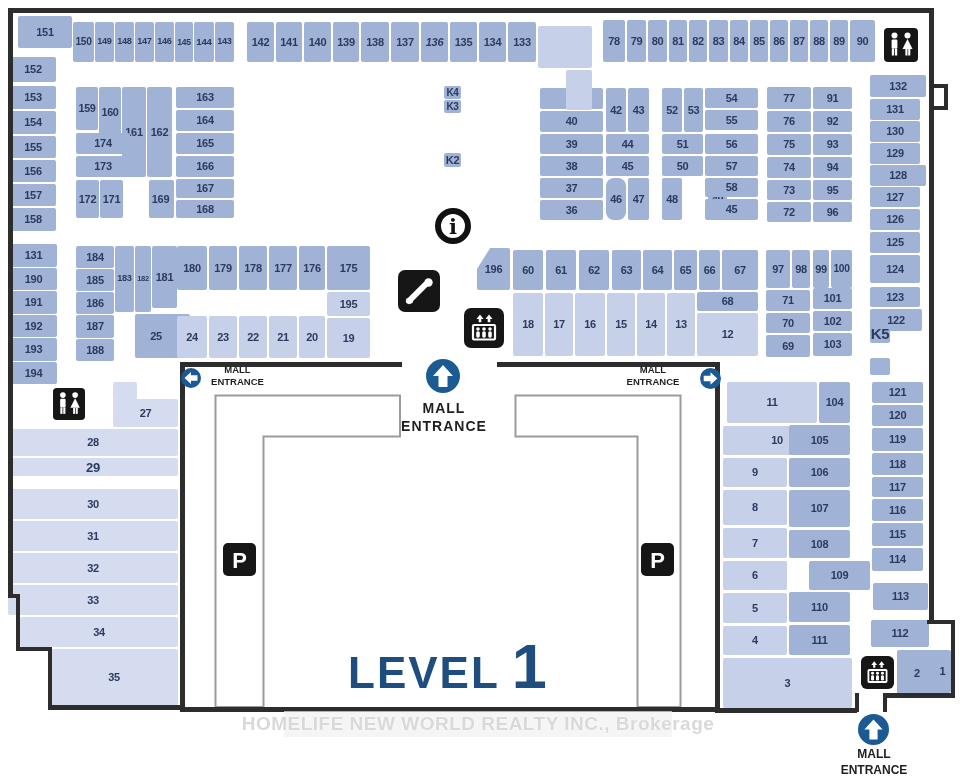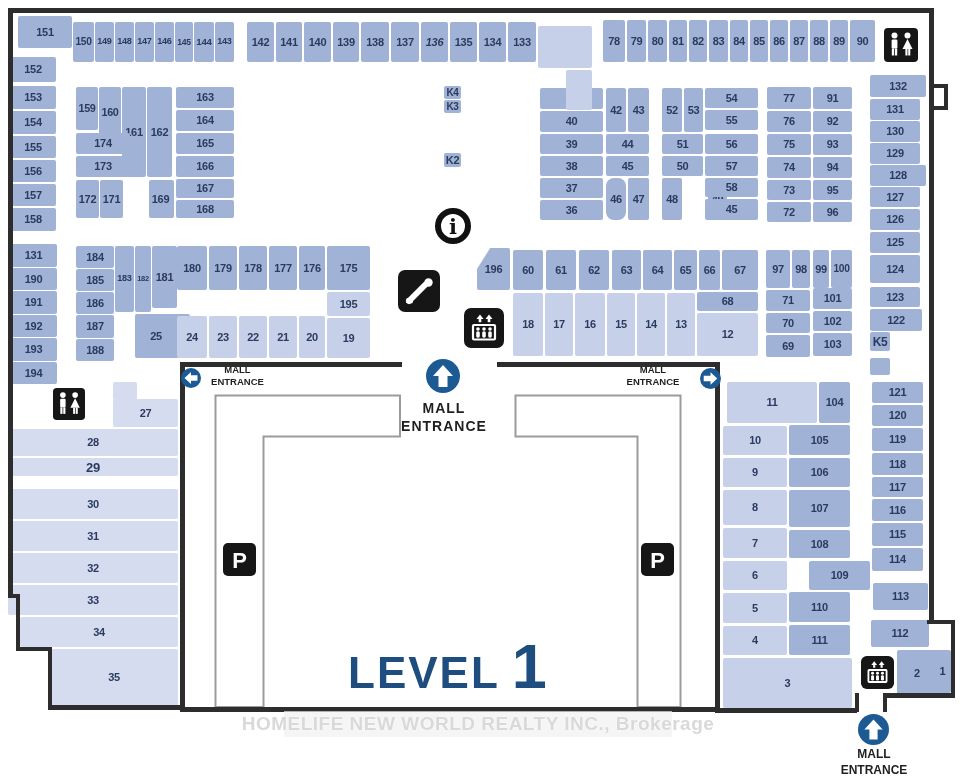--- a/index.html
+++ b/index.html
@@ -141,21 +141,21 @@
       <div class="unit s-a" style="left: 870px; top: 99px; width: 50px; height: 21px; font-size: 11px;">131</div>
       <div class="unit s-a" style="left: 870px; top: 121px; width: 50px; height: 21px; font-size: 11px;">130</div>
       <div class="unit s-a" style="left: 870px; top: 143px; width: 50px; height: 21px; font-size: 11px;">129</div>
       <div class="unit s-a" style="left: 870px; top: 165px; width: 56px; height: 21px; font-size: 11px; text-align: center;">128</div>
       <div class="unit s-a" style="left: 870px; top: 187px; width: 50px; height: 20px; font-size: 11px;">127</div>
       <div class="unit s-a" style="left: 870px; top: 209px; width: 50px; height: 21px; font-size: 11px;">126</div>
       <div class="unit s-a" style="left: 870px; top: 232px; width: 50px; height: 21px; font-size: 11px;">125</div>
       <div class="unit s-a" style="left: 870px; top: 255px; width: 50px; height: 28px; font-size: 11px;">124</div>
       <div class="unit s-a" style="left: 870px; top: 287px; width: 50px; height: 20px; font-size: 11px;">123</div>
       <div class="unit s-a" style="left: 870px; top: 309px; width: 52px; height: 22px; font-size: 11px;">122</div>
-      <div class="unit s-a" style="left: 870px; top: 332px; width: 20px; height: 19px; font-size: 12px;">K5</div>
+      <div class="unit s-a" style="left: 870px; top: 324px; width: 20px; height: 19px; font-size: 15px;">K5</div>
       <div class="unit s-a" style="left: 477px; top: 248px; width: 33px; height: 42px; font-size: 11px; clip-path: polygon(40% 0px, 100% 0px, 100% 100%, 0px 100%, 0px 50%);">196</div>
       <div class="unit s-a" style="left: 513px; top: 250px; width: 30px; height: 40px; font-size: 11px;">60</div>
       <div class="unit s-a" style="left: 546px; top: 250px; width: 30px; height: 40px; font-size: 11px;">61</div>
       <div class="unit s-a" style="left: 579px; top: 250px; width: 30px; height: 40px; font-size: 11px;">62</div>
       <div class="unit s-a" style="left: 612px; top: 250px; width: 29px; height: 40px; font-size: 11px;">63</div>
       <div class="unit s-a" style="left: 643px; top: 250px; width: 29px; height: 40px; font-size: 11px;">64</div>
       <div class="unit s-a" style="left: 674px; top: 250px; width: 23px; height: 40px; font-size: 11px;">65</div>
       <div class="unit s-a" style="left: 699px; top: 250px; width: 21px; height: 40px; font-size: 11px;">66</div>
       <div class="unit s-a" style="left: 722px; top: 250px; width: 36px; height: 40px; font-size: 11px;">67</div>
       <div class="unit s-a" style="left: 697px; top: 292px; width: 61px; height: 19px; font-size: 11px;">68</div>
@@ -209,21 +209,21 @@
       <div class="unit s-a" style="left: 813px; top: 250px; width: 16px; height: 38px; font-size: 11px;">99</div>
       <div class="unit s-a" style="left: 831px; top: 250px; width: 21px; height: 38px; font-size: 10.2px;">100</div>
       <div class="unit s-a" style="left: 766px; top: 290px; width: 44px; height: 21px; font-size: 11px;">71</div>
       <div class="unit s-a" style="left: 813px; top: 288px; width: 39px; height: 21px; font-size: 11px;">101</div>
       <div class="unit s-a" style="left: 766px; top: 313px; width: 44px; height: 20px; font-size: 11px;">70</div>
       <div class="unit s-a" style="left: 813px; top: 311px; width: 39px; height: 20px; font-size: 11px;">102</div>
       <div class="unit s-a" style="left: 766px; top: 335px; width: 44px; height: 22px; font-size: 11px;">69</div>
       <div class="unit s-a" style="left: 813px; top: 333px; width: 39px; height: 23px; font-size: 11px;">103</div>
       <div class="unit s-b" style="left: 727px; top: 382px; width: 90px; height: 41px; font-size: 11px;">11</div>
       <div class="unit s-a" style="left: 819px; top: 382px; width: 31px; height: 41px; font-size: 11px;">104</div>
-      <div class="unit s-b" style="left: 723px; top: 426px; width: 64px; height: 29px; font-size: 11px;">10</div>
+      <div class="unit s-b" style="left: 723px; top: 426px; width: 64px; height: 29px; font-size: 11px; padding-left: 22px;">10</div>
       <div class="unit s-a" style="left: 789px; top: 425px; width: 61px; height: 30px; font-size: 11px;">105</div>
       <div class="unit s-b" style="left: 723px; top: 458px; width: 64px; height: 29px; font-size: 11px;">9</div>
       <div class="unit s-a" style="left: 789px; top: 458px; width: 61px; height: 29px; font-size: 11px;">106</div>
       <div class="unit s-b" style="left: 723px; top: 490px; width: 64px; height: 35px; font-size: 11px;">8</div>
       <div class="unit s-a" style="left: 789px; top: 490px; width: 61px; height: 37px; font-size: 11px;">107</div>
       <div class="unit s-b" style="left: 723px; top: 528px; width: 64px; height: 30px; font-size: 11px;">7</div>
       <div class="unit s-a" style="left: 789px; top: 530px; width: 61px; height: 28px; font-size: 11px;">108</div>
       <div class="unit s-b" style="left: 723px; top: 561px; width: 64px; height: 29px; font-size: 11px;">6</div>
       <div class="unit s-a" style="left: 789px; top: 561px; width: 61px; height: 29px; font-size: 11px; margin-left: 20px;">109</div>
       <div class="unit s-b" style="left: 723px; top: 593px; width: 64px; height: 30px; font-size: 11px;">5</div>

